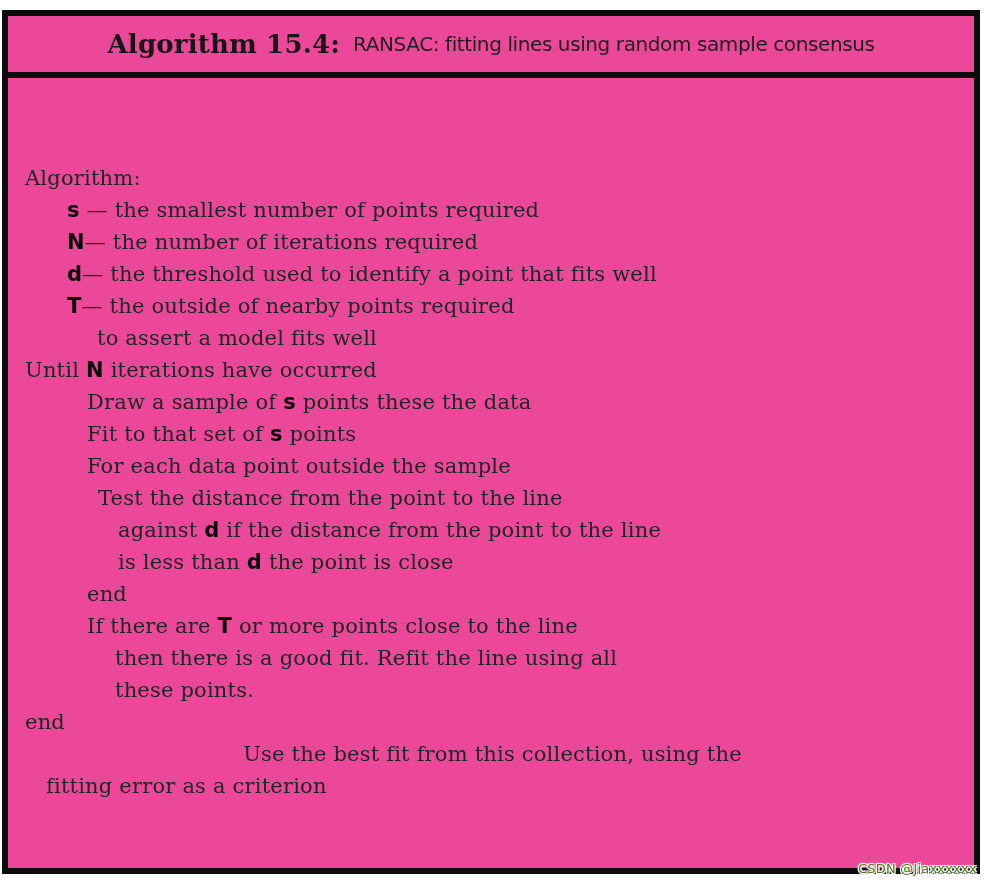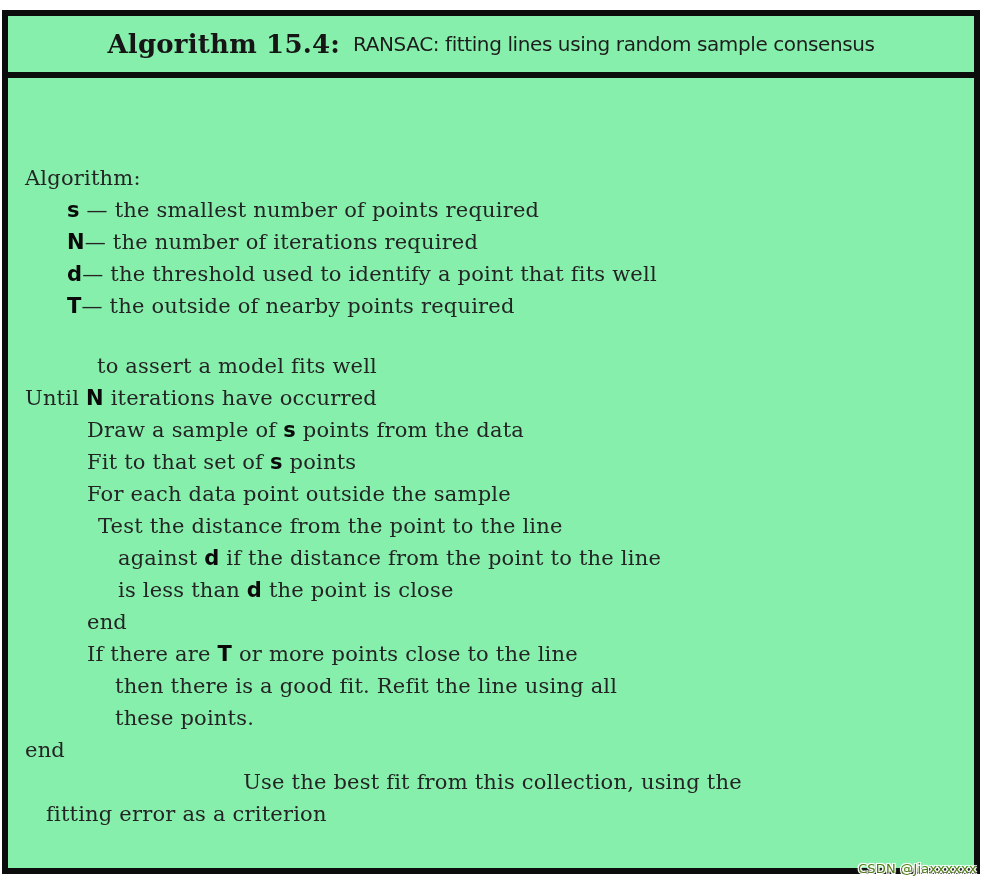--- a/index.html
+++ b/index.html
@@ -16,21 +16,21 @@
     font-family: "DejaVu Serif", serif;
   }
   .algo-box {
     position: absolute;
     left: 2px;
     top: 10px;
     width: 978px;
     height: 864px;
     box-sizing: border-box;
     border: 6px solid #0c0c0c;
-    background: #86efac;
+    background: #ec4899;
   }
   .algo-title {
     box-sizing: border-box;
     height: 62px;
     border-bottom: 6px solid #0c0c0c;
     display: flex;
     align-items: center;
     justify-content: center;
     gap: 13px;
     white-space: nowrap;
@@ -92,23 +92,23 @@
       <span class="title-bold">Algorithm 15.4:</span>
       <span class="title-sans">RANSAC: fitting lines using random sample consensus</span>
     </div>
     <div class="algo-body" id="algo-body">
 
     <div class="code-line" style="padding-left: 0px;"><span>Algorithm:</span></div>
         <div class="code-line" style="padding-left: 42px;"><span class="var">s</span><span> — the smallest number of points required</span></div>
         <div class="code-line" style="padding-left: 42px;"><span class="var">N</span><span>— the number of iterations required</span></div>
         <div class="code-line" style="padding-left: 42px;"><span class="var">d</span><span>— the threshold used to identify a point that fits well</span></div>
         <div class="code-line" style="padding-left: 42px;"><span class="var">T</span><span>— the outside of nearby points required</span></div>
-        <div class="code-line" style="padding-left: 72px; margin-top: 28px;"><span>to assert a model fits well</span></div>
+        <div class="code-line" style="padding-left: 72px;"><span>to assert a model fits well</span></div>
         <div class="code-line" style="padding-left: 0px;"><span>Until </span><span class="var">N</span><span> iterations have occurred</span></div>
-        <div class="code-line" style="padding-left: 62px;"><span>Draw a sample of </span><span class="var">s</span><span> points from the data</span></div>
+        <div class="code-line" style="padding-left: 62px;"><span>Draw a sample of </span><span class="var">s</span><span> points these the data</span></div>
         <div class="code-line" style="padding-left: 62px;"><span>Fit to that set of </span><span class="var">s</span><span> points</span></div>
         <div class="code-line" style="padding-left: 62px;"><span>For each data point outside the sample</span></div>
         <div class="code-line" style="padding-left: 73px;"><span>Test the distance from the point to the line</span></div>
         <div class="code-line" style="padding-left: 93px;"><span>against </span><span class="var">d</span><span> if the distance from the point to the line</span></div>
         <div class="code-line" style="padding-left: 93px;"><span>is less than </span><span class="var">d</span><span> the point is close</span></div>
         <div class="code-line" style="padding-left: 62px;"><span>end</span></div>
         <div class="code-line" style="padding-left: 62px;"><span>If there are </span><span class="var">T</span><span> or more points close to the line</span></div>
         <div class="code-line" style="padding-left: 90px;"><span>then there is a good fit. Refit the line using all</span></div>
         <div class="code-line" style="padding-left: 90px;"><span>these points.</span></div>
         <div class="code-line" style="padding-left: 0px;"><span>end</span></div>

